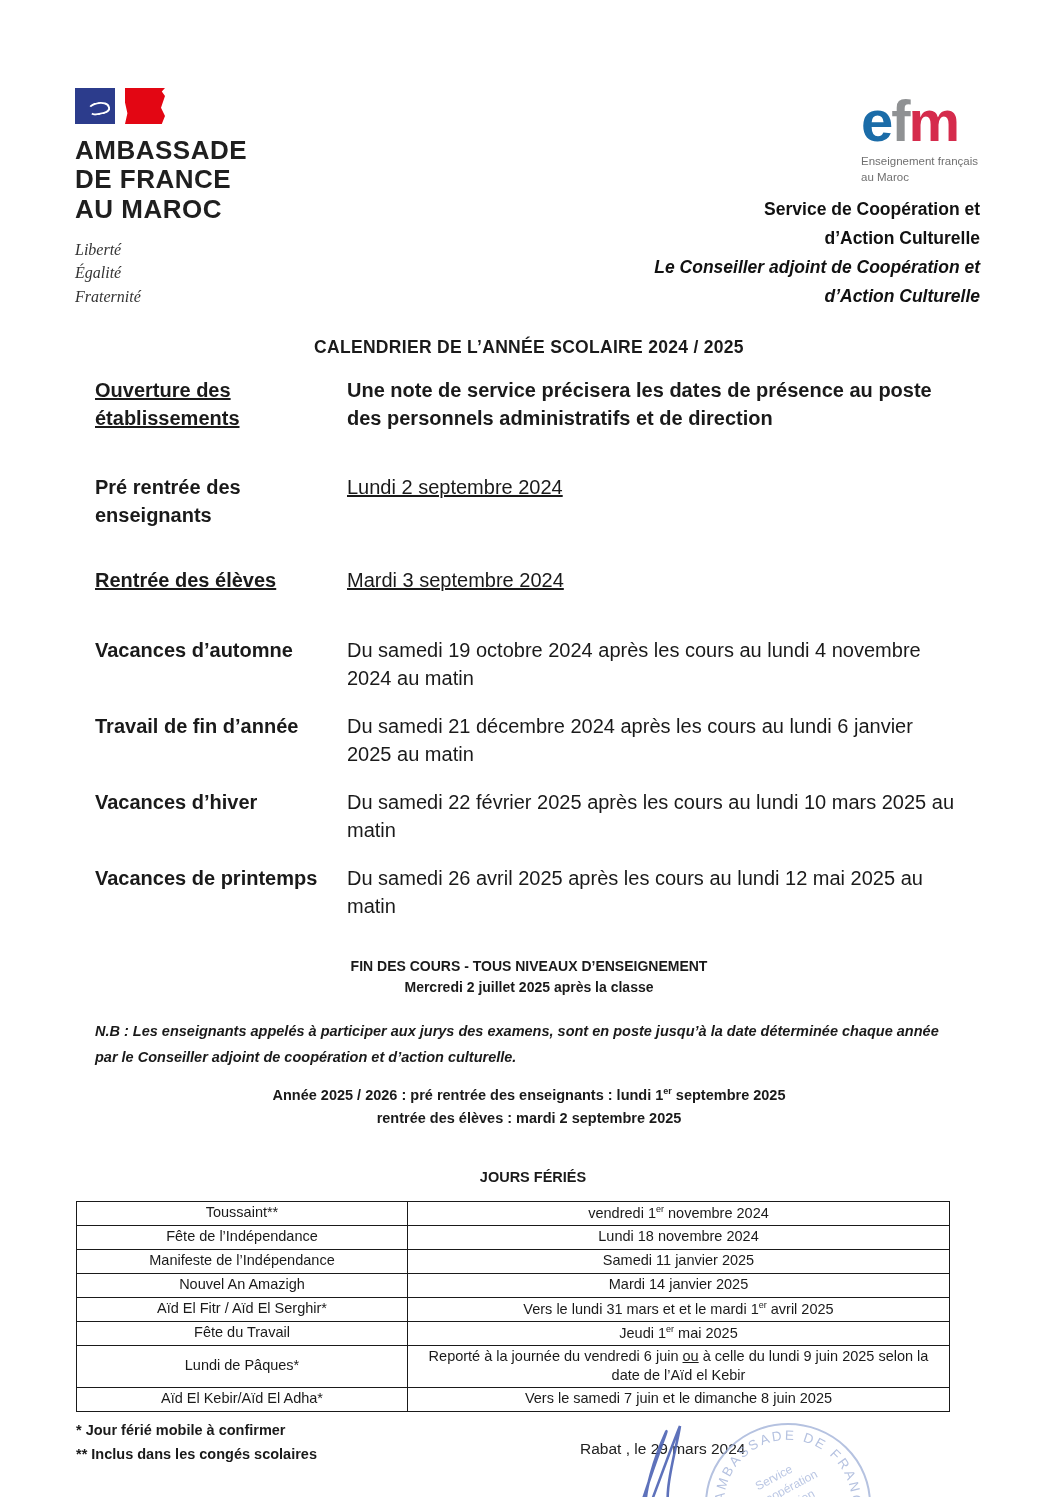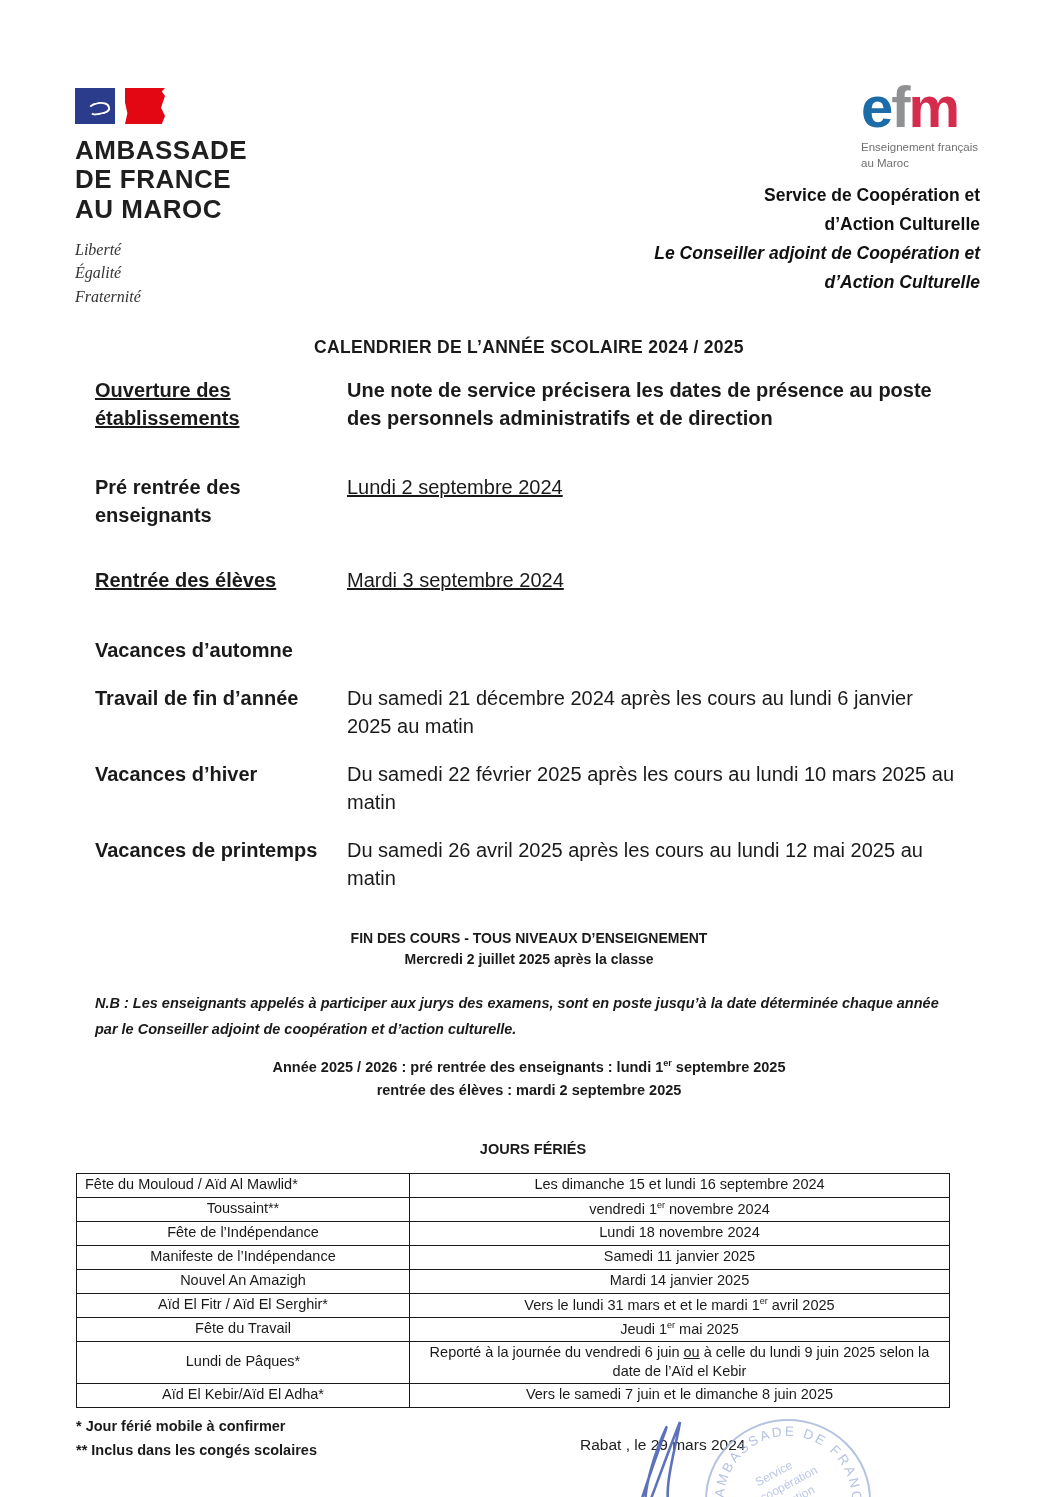--- a/index.html
+++ b/index.html
@@ -13,21 +13,21 @@
   .embassy{position:absolute;left:75px;top:88px;width:260px;}
   .flag{display:flex;gap:10px;margin-bottom:12px;}
   .flag .fb{display:inline-block;width:40px;height:36px;background:#2c3c8c;position:relative;}
   .flag .fb:after{content:"";position:absolute;right:5px;top:14px;width:18px;height:9px;
         border-radius:50% 60% 40% 50%;border:2px solid #fff;border-left-color:transparent;transform:rotate(-12deg);}
   .flag .fr{display:inline-block;width:40px;height:36px;background:#e30613;
         clip-path:polygon(0 0,100% 0,92% 10%,100% 22%,90% 55%,100% 78%,92% 100%,0 100%,6% 70%,0 40%);}
   .emb-name{font-weight:bold;font-size:26px;line-height:1.13;letter-spacing:.5px;color:#1f1f1f;}
   .motto{margin-top:14px;font-family:"Liberation Serif",serif;font-style:italic;font-size:16px;line-height:1.45;color:#333;}
 
-  .right-head{position:absolute;right:78px;top:81px;text-align:right;}
+  .right-head{position:absolute;right:78px;top:95px;text-align:right;}
   .efm{display:inline-block;text-align:left;margin-right:2px;margin-bottom:10px;}
   .efm-letters{font-weight:bold;font-size:58px;line-height:.9;letter-spacing:-2px;}
   .efm-sub{margin-top:6px;font-size:11.5px;color:#707070;line-height:1.4;}
   .svc{font-size:17.5px;font-weight:bold;line-height:1.65;color:#111;}
 
   
   .main{padding-top:337px;}
   .title{text-align:center;font-weight:bold;font-size:17.5px;letter-spacing:.3px;margin-bottom:18px;}
 
   .cal{margin-left:95px;margin-right:100px;}
@@ -109,20 +109,21 @@
       <div class="cal-row mb-md1">
         <div class="cal-label">Pré rentrée des enseignants</div>
         <div class="cal-value u">Lundi 2 septembre 2024</div>
       </div>
       <div class="cal-row mb-md2">
         <div class="cal-label u">Rentrée des élèves</div>
         <div class="cal-value u">Mardi 3 septembre 2024</div>
       </div>
       <div class="cal-row mb-sm">
         <div class="cal-label">Vacances d’automne</div>
+        <div class="cal-value">Du samedi 19 octobre 2024 après les cours au lundi 4 novembre 2024 au matin</div>
       </div>
       <div class="cal-row mb-sm">
         <div class="cal-label">Travail de fin d’année</div>
         <div class="cal-value">Du samedi 21 décembre 2024 après les cours au lundi 6 janvier 2025 au matin</div>
       </div>
       <div class="cal-row mb-sm">
         <div class="cal-label">Vacances d’hiver</div>
         <div class="cal-value">Du samedi 22 février 2025 après les cours au lundi 10 mars 2025 au matin</div>
       </div>
       <div class="cal-row">
@@ -140,24 +141,20 @@
 
     <div class="annee">
       <div><span>Année 2025 / 2026 : pré rentrée des enseignants : lundi 1</span><sup>er</sup><span>  septembre 2025</span></div>
       <div>rentrée des élèves : mardi 2 septembre 2025</div>
     </div>
 
     <div class="jf-title">JOURS FÉRIÉS</div>
 
     <table class="jf">
       <tbody>
-          <tr>
-        <td class="c1 left">Fête du Mouloud / Aïd Al Mawlid*</td>
-        <td>Les dimanche 15 et lundi 16 septembre 2024</td>
-      </tr>
       <tr>
         <td class="c1">Toussaint**</td>
         <td><span>vendredi  1</span><sup>er</sup><span> novembre 2024</span></td>
       </tr>
       <tr>
         <td class="c1">Fête de l’Indépendance</td>
         <td>Lundi 18 novembre 2024</td>
       </tr>
       <tr>
         <td class="c1">Manifeste de l’Indépendance</td>

